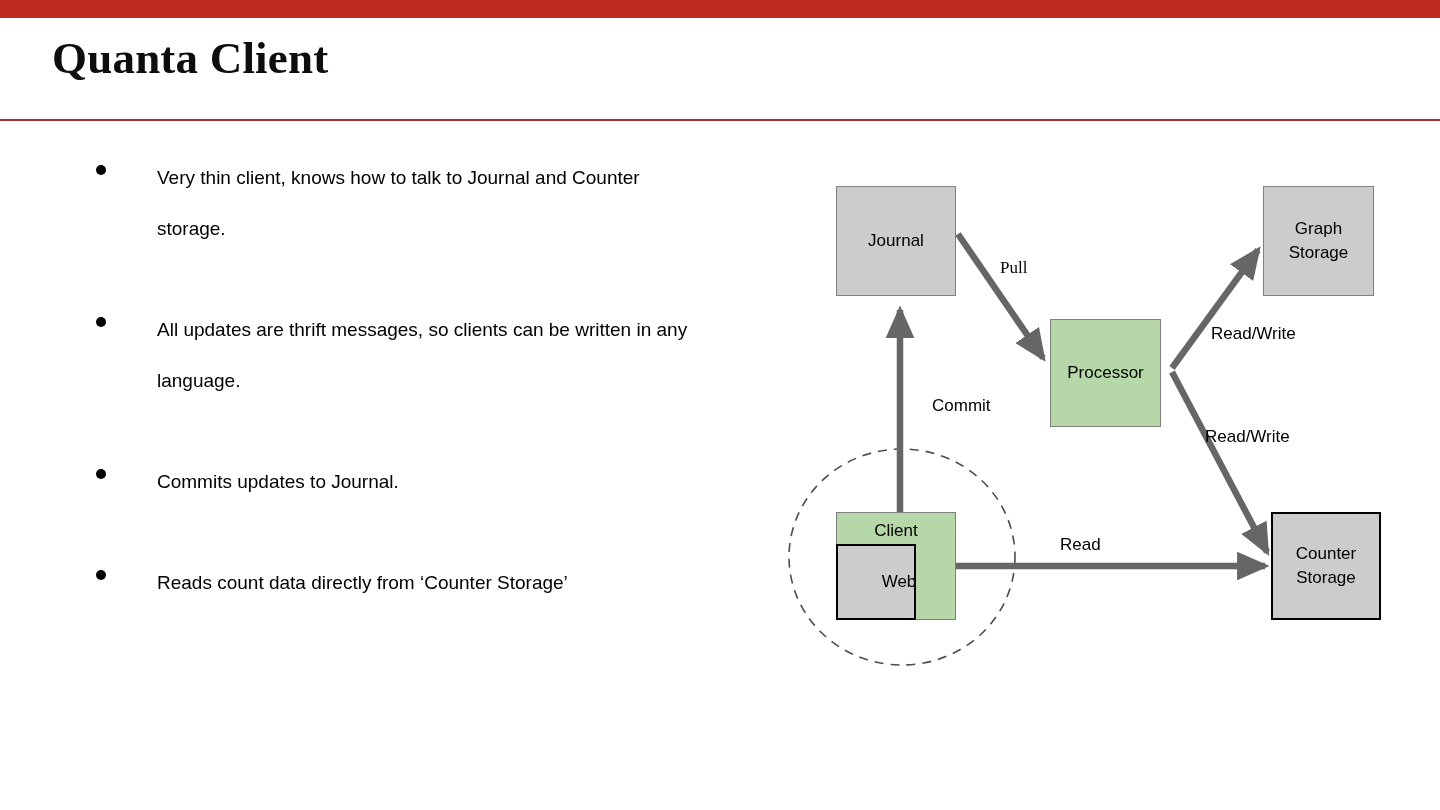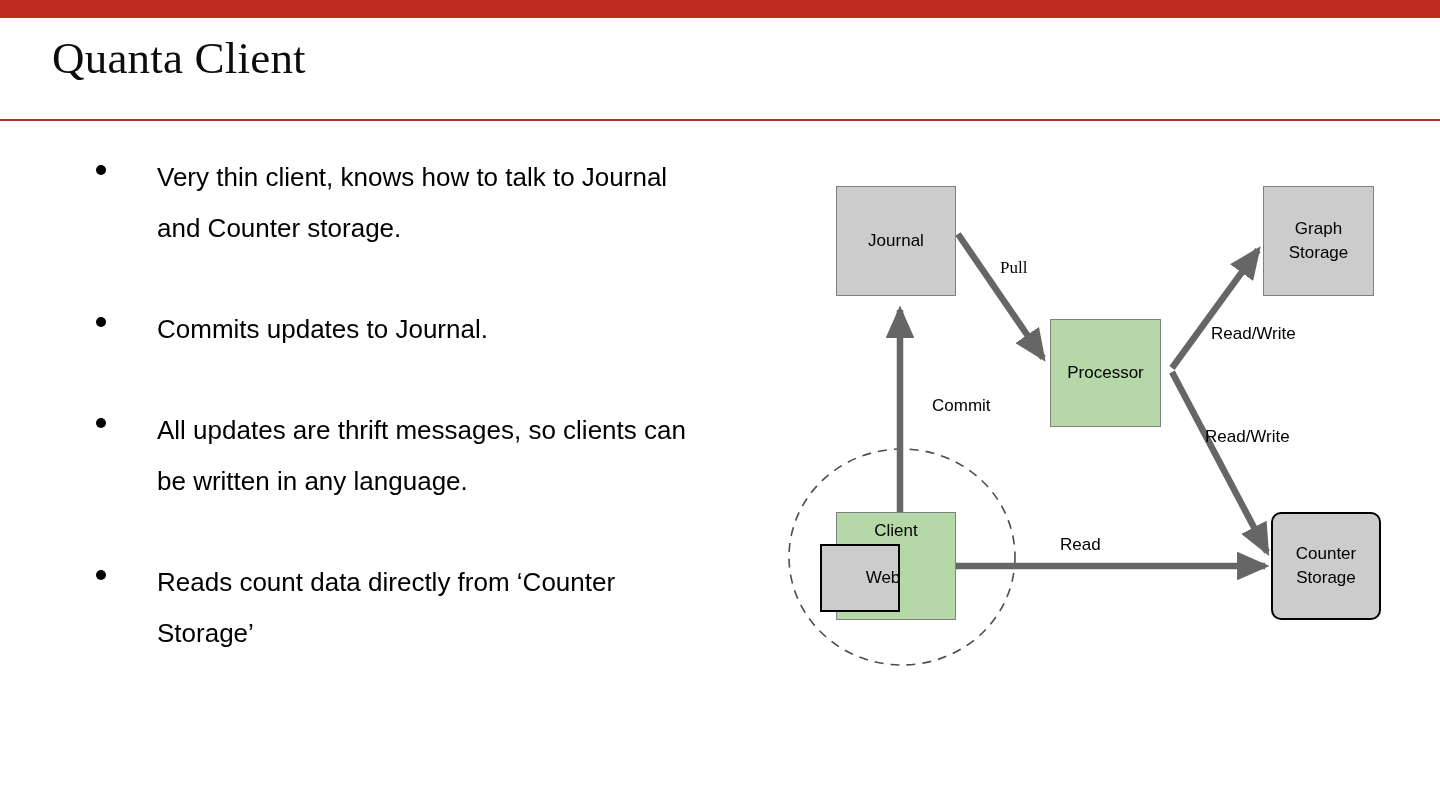--- a/index.html
+++ b/index.html
@@ -26,21 +26,21 @@
     left: 0; top: 0;
     width: 1440px;
     height: 18px;
     background: #bf2b21;
   }
   .title {
     position: absolute;
     left: 52px;
     top: 34px;
     font-family: "Liberation Serif", serif;
-    font-weight: normal;
+    font-weight: bold;
     font-size: 45px;
     line-height: 1.1;
     color: #0d0d0d;
     letter-spacing: 0.2px;
     white-space: nowrap;
   }
   .title-rule {
     position: absolute;
     left: 0;
     top: 119px;
@@ -64,21 +64,21 @@
   .bullet-dot {
     width: 10px;
     height: 10px;
     border-radius: 50%;
     background: #000000;
     flex: 0 0 auto;
     margin-top: 13px;
   }
   .bullet-text {
     margin-left: 51px;
-    font-size: 26px;
+    font-size: 19px;
     line-height: 51px;
     color: #000000;
     font-family: "Liberation Sans", sans-serif;
   }
   
   .diagram {
     position: absolute;
     left: 770px;
     top: 160px;
     width: 650px;
@@ -141,26 +141,26 @@
 
   <div class="bullets">
 
     <div class="bullet-row">
       <span class="bullet-dot"></span>
       <span class="bullet-text">Very thin client, knows how to talk to Journal and Counter storage.</span>
     </div>
 
     <div class="bullet-row">
       <span class="bullet-dot"></span>
+      <span class="bullet-text">All updates are thrift messages, so clients can be written in any language.</span>
+    </div>
+
+    <div class="bullet-row">
+      <span class="bullet-dot"></span>
       <span class="bullet-text">Commits updates to Journal.</span>
-    </div>
-
-    <div class="bullet-row">
-      <span class="bullet-dot"></span>
-      <span class="bullet-text">All updates are thrift messages, so clients can be written in any language.</span>
     </div>
 
     <div class="bullet-row">
       <span class="bullet-dot"></span>
       <span class="bullet-text">Reads count data directly from ‘Counter Storage’</span>
     </div>
 
   </div>
 
   <div class="diagram">
@@ -193,32 +193,32 @@
       <div>
         <div>Graph</div>
         <div>Storage</div>
       </div>
     </div>
 
     <div class="node green" style="left:280px; top:159px; width:111px; height:108px;">
       <span>Processor</span>
     </div>
 
-    <div class="node gray-black" style="left:501px; top:352px; width:110px; height:108px;border-radius:10px;">
+    <div class="node gray-black" style="left:501px; top:352px; width:110px; height:108px;">
       <div>
         <div>Counter</div>
         <div>Storage</div>
       </div>
     </div>
 
     <div class="node green node-label-top" style="left:66px; top:352px; width:120px; height:108px;">
       <span>Client</span>
     </div>
 
-    <div class="node gray-black" style="left:50px; top:384px; width:80px; height:68px;padding-left:46px;">
+    <div class="node gray-black" style="left:66px; top:384px; width:80px; height:76px;padding-left:46px;">
       <span>Web</span>
     </div>
 
     <div class="edge-label" style="left:230px; top:98px;font-family:Liberation Serif, serif;">Pull</div>
 
     <div class="edge-label" style="left:441px; top:164px;">Read/Write</div>
 
     <div class="edge-label" style="left:435px; top:267px;">Read/Write</div>
 
     <div class="edge-label" style="left:134px; top:236px;padding-left:28px;">Commit</div>

